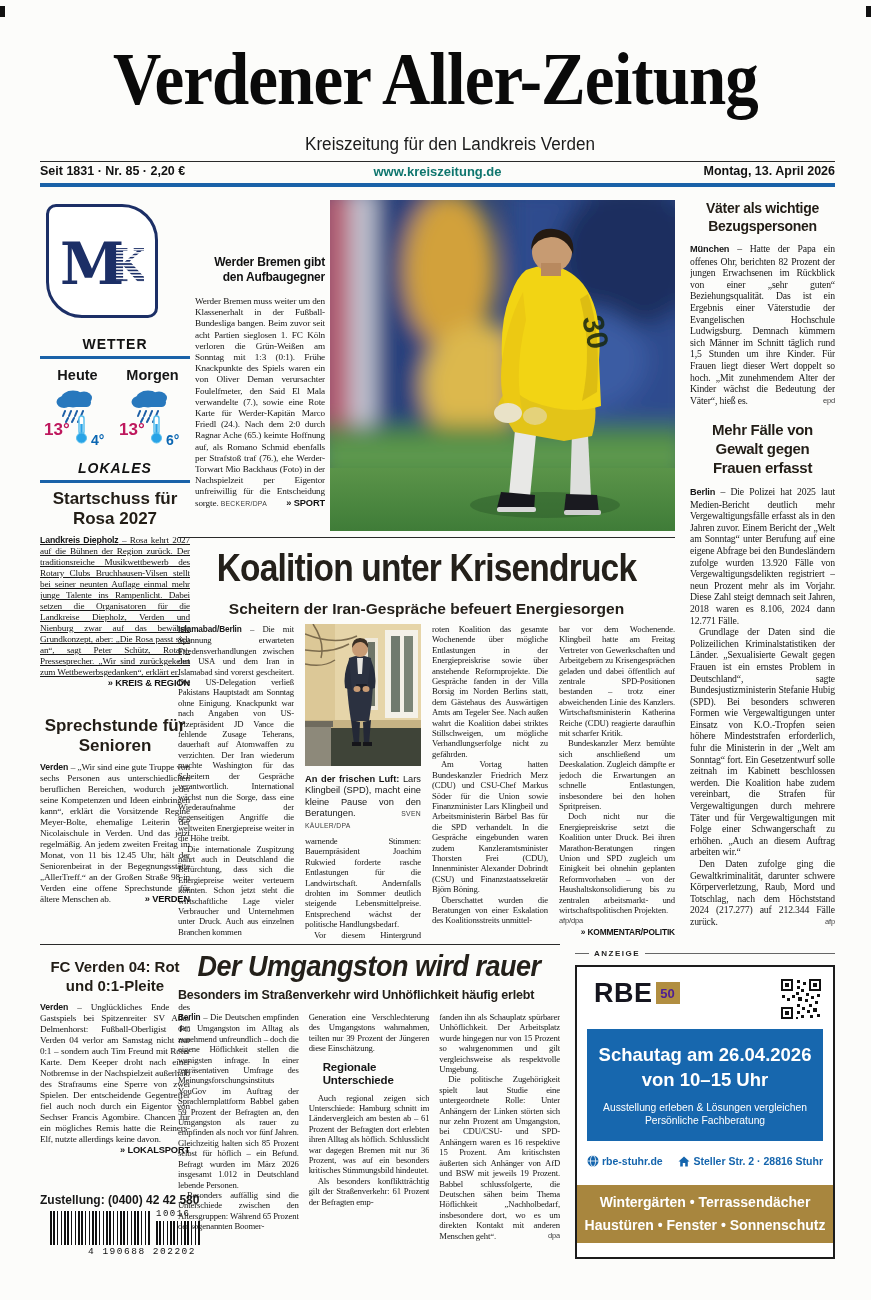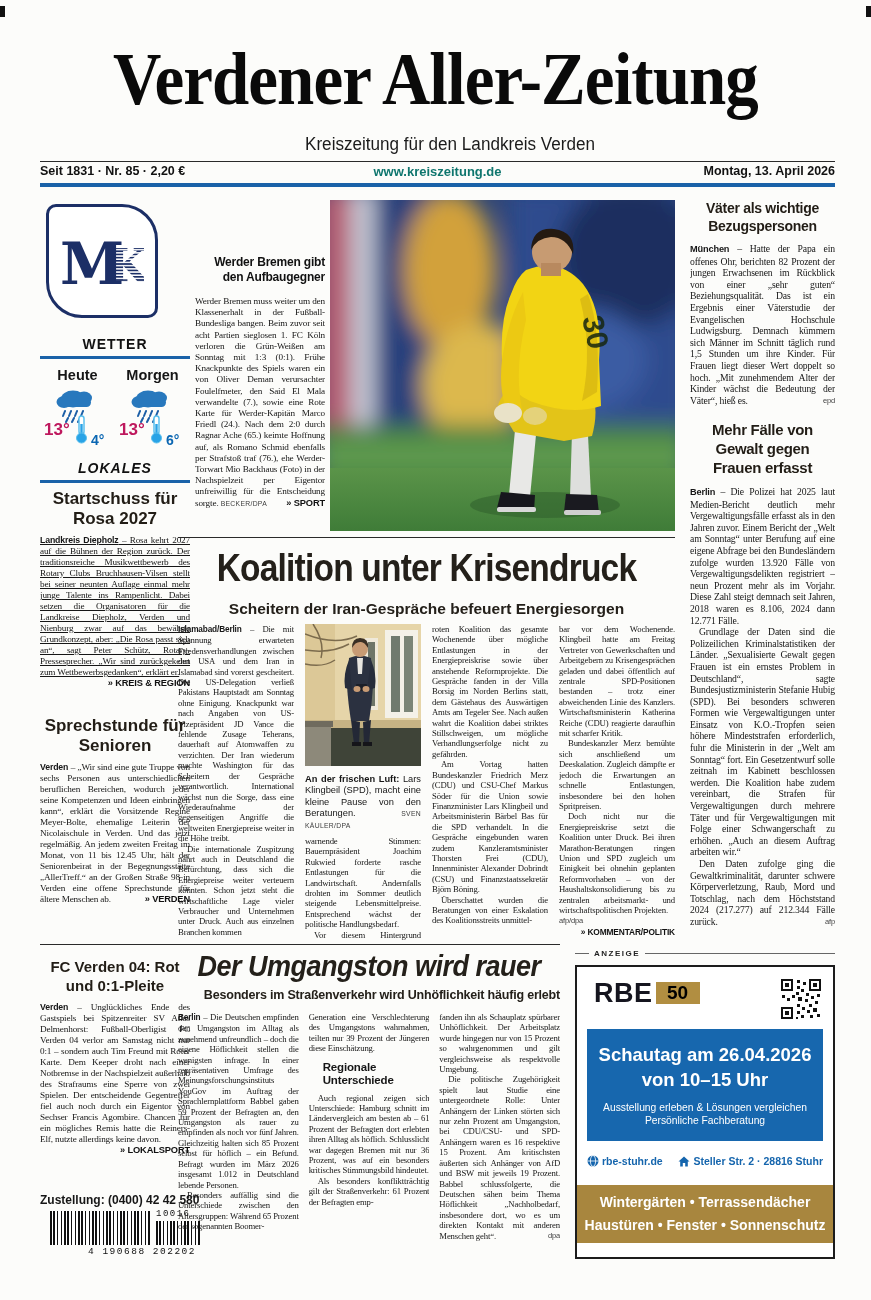--- a/index.html
+++ b/index.html
@@ -56,37 +56,37 @@
   .main-hl span{display:inline-block;white-space:nowrap;font-family:"Liberation Sans",sans-serif;font-weight:bold;
                 font-size:33.5px;letter-spacing:-.8px;color:#24201a;transform:scale(1.0,1.16);transform-origin:center top;}
   .main-sub{position:absolute;top:600px;left:178px;width:497px;text-align:center;
             font-family:"Liberation Sans",sans-serif;font-weight:bold;font-size:15.5px;color:#24201a;}
   .cols{position:absolute;display:flex;overflow:hidden;}
   .cols .col{flex:1 1 0;min-width:0;}
   .caption{font-family:"Liberation Sans",sans-serif;font-size:9.3px;line-height:11.4px;text-align:justify;margin:4px 0 5px 0;}
   .umg-hl{position:absolute;top:950px;left:178px;width:382px;text-align:center;font-style:italic;}
   .umg-hl span{display:inline-block;white-space:nowrap;font-family:"Liberation Sans",sans-serif;font-weight:bold;
                font-size:27px;letter-spacing:-.5px;color:#24201a;transform:scale(1,1.1);transform-origin:center top;}
-  .umg-sub{position:absolute;top:988px;left:178px;width:382px;text-align:right;
+  .umg-sub{position:absolute;top:988px;left:178px;width:382px;text-align:left;
            font-family:"Liberation Sans",sans-serif;font-weight:bold;font-size:12.5px;letter-spacing:-.2px;color:#24201a;}
   .sub-head{font-family:"Liberation Sans",sans-serif;font-weight:bold;font-size:11.5px;line-height:13.5px;
             margin:7px 0 5px 14px;text-align:left;}
   
   .right-h{position:absolute;left:690px;width:145px;}
   .right-h.vaeter{font-size:14px;line-height:18px;letter-spacing:-.3px;}
   .right-h.gewalt{font-size:15px;line-height:19px;letter-spacing:-.3px;}
   
   .anzeige-row{position:absolute;top:949px;left:575px;width:260px;display:flex;align-items:center;
                font-family:"Liberation Sans",sans-serif;font-weight:bold;font-size:8px;letter-spacing:1.5px;color:#222;}
   .anzeige-row .ln{height:1px;background:#666;}
   .ad-box{position:absolute;top:965px;left:575px;width:260px;height:294px;border:2px solid #1c1c1c;background:#fff;box-sizing:border-box;}
   .rbe{position:absolute;top:14px;left:17px;display:flex;align-items:center;}
   .rbe-word{font-family:"Liberation Sans",sans-serif;font-weight:bold;font-size:27px;line-height:24px;letter-spacing:.5px;color:#15151f;}
-  .rbe-badge{width:44px;height:22px;background:#b18e41;color:#000000;font-family:"Liberation Sans",sans-serif;
-             font-weight:bold;font-size:19px;display:flex;align-items:center;justify-content:center;margin-left:3px;}
+  .rbe-badge{width:24px;height:22px;background:#b18e41;color:#4c1d95;font-family:"Liberation Sans",sans-serif;
+             font-weight:bold;font-size:13px;display:flex;align-items:center;justify-content:center;margin-left:3px;}
   .ad-blue{position:absolute;top:62px;left:10px;width:236px;height:112px;background:#1767ae;color:#fff;
            font-family:"Liberation Sans",sans-serif;text-align:center;}
   .ad-blue .l1{font-weight:bold;font-size:18.5px;margin-top:15px;}
   .ad-blue .l2{font-weight:bold;font-size:18.5px;margin-top:3px;}
   .ad-blue .s1{font-size:10.3px;margin-top:11px;}
   .ad-blue .s2{font-size:10.3px;margin-top:2px;}
   .ad-links{position:absolute;top:188px;left:10px;width:236px;display:flex;justify-content:space-between;
             font-family:"Liberation Sans",sans-serif;font-weight:bold;font-size:10.5px;color:#1565ad;}
   .ad-links .itm{display:flex;align-items:center;gap:3px;}
   .ad-gold{position:absolute;top:218px;left:0;width:256px;height:58px;background:#a8863e;color:#fff;

